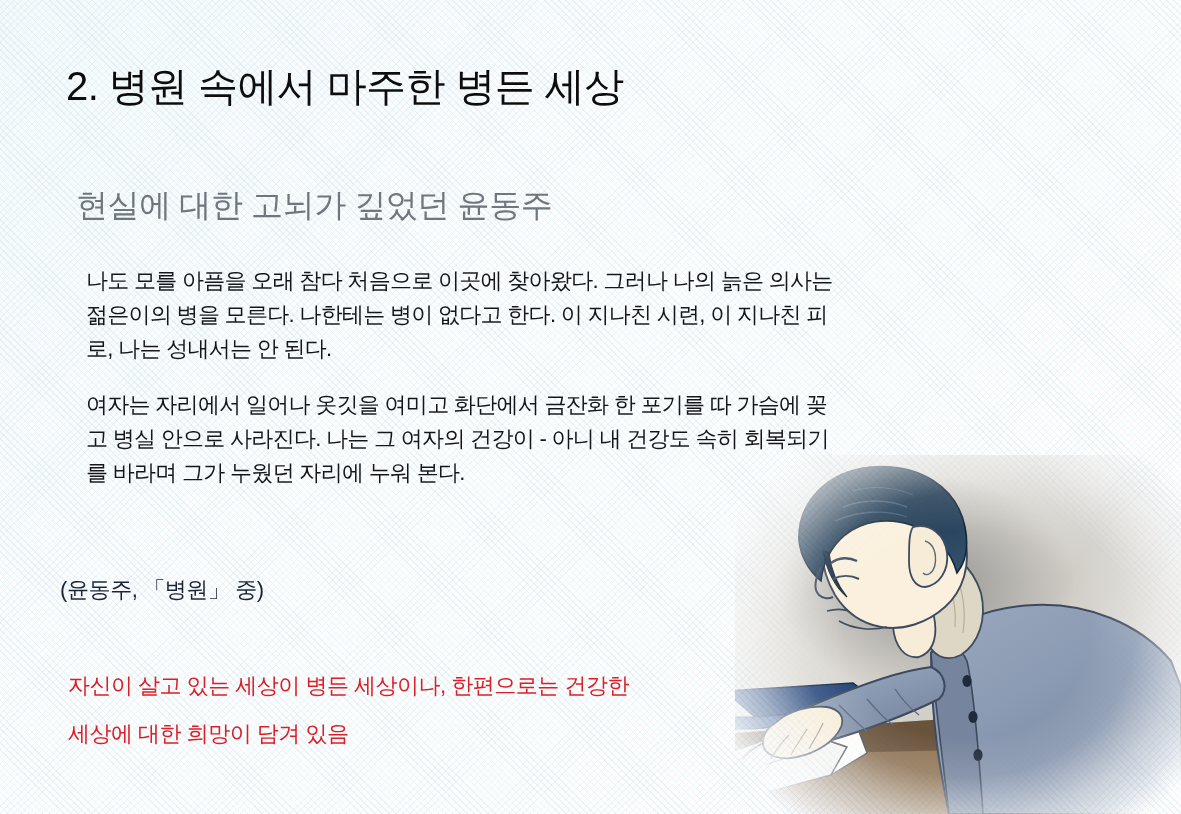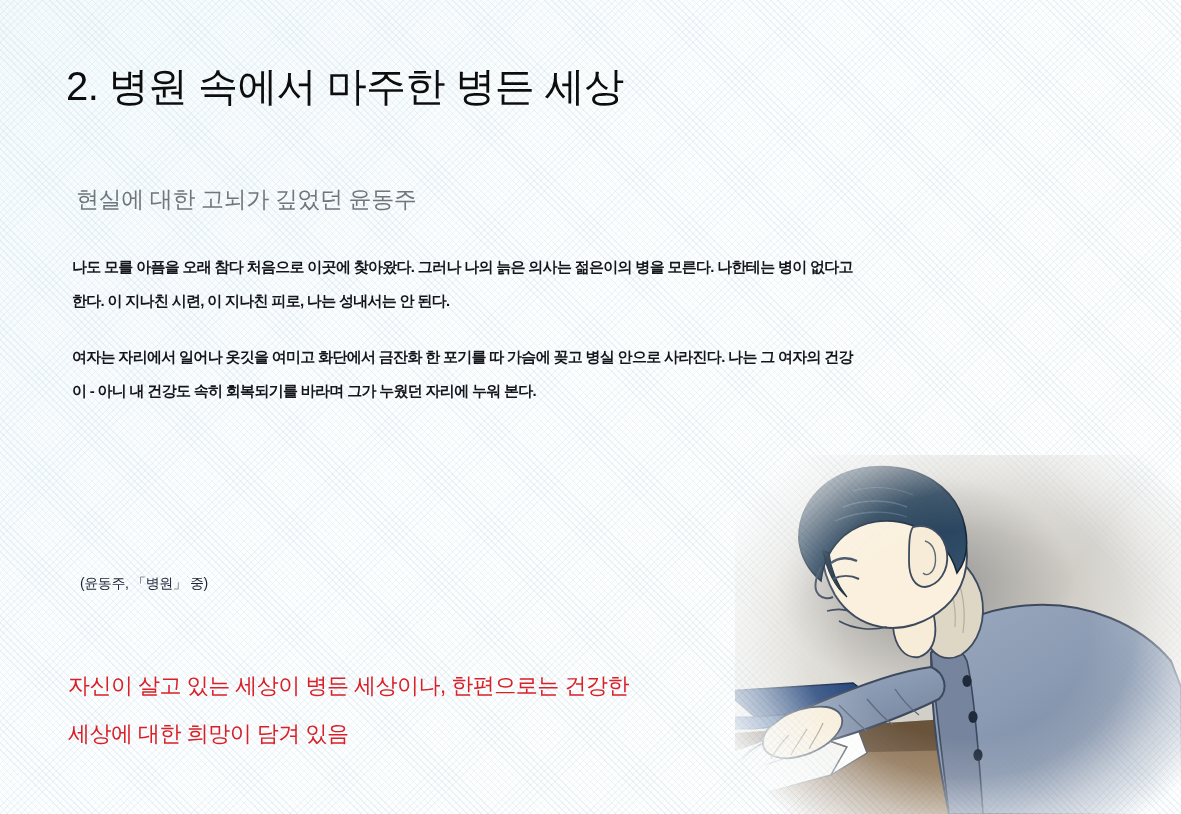--- a/index.html
+++ b/index.html
@@ -46,54 +46,54 @@
     letter-spacing: -0.6px;
     white-space: nowrap;
     line-height: 1.2;
   }
 
   
   .slide-subtitle {
     position: absolute;
     left: 76px;
     top: 185px;
-    font-size: 23px;
+    font-size: 32px;
     font-weight: normal;
     color: #6f767d;
     letter-spacing: -0.4px;
     white-space: nowrap;
     line-height: 1.25;
   }
 
   
   .quote-block {
     position: absolute;
     left: 70px;
     top: 248px;
     width: 790px;
   }
   .quote-para {
-    font-size: 15px;
-    font-weight: bold;
+    font-size: 22px;
+    font-weight: normal;
     color: #15161c;
     line-height: 34px;
     letter-spacing: -0.7px;
-    margin: 2px;
+    margin: 16px;
     white-space: pre-line;
   }
   .quote-para + .quote-para {
     margin-top: 22px;
   }
 
   
   .citation {
     position: absolute;
-    left: 80px;
+    left: 60px;
     top: 575px;
-    font-size: 14px;
+    font-size: 22px;
     font-weight: normal;
     color: #1b2334;
     letter-spacing: -0.4px;
     white-space: nowrap;
   }
 
   
   .takeaway {
     position: absolute;
     left: 68px;

